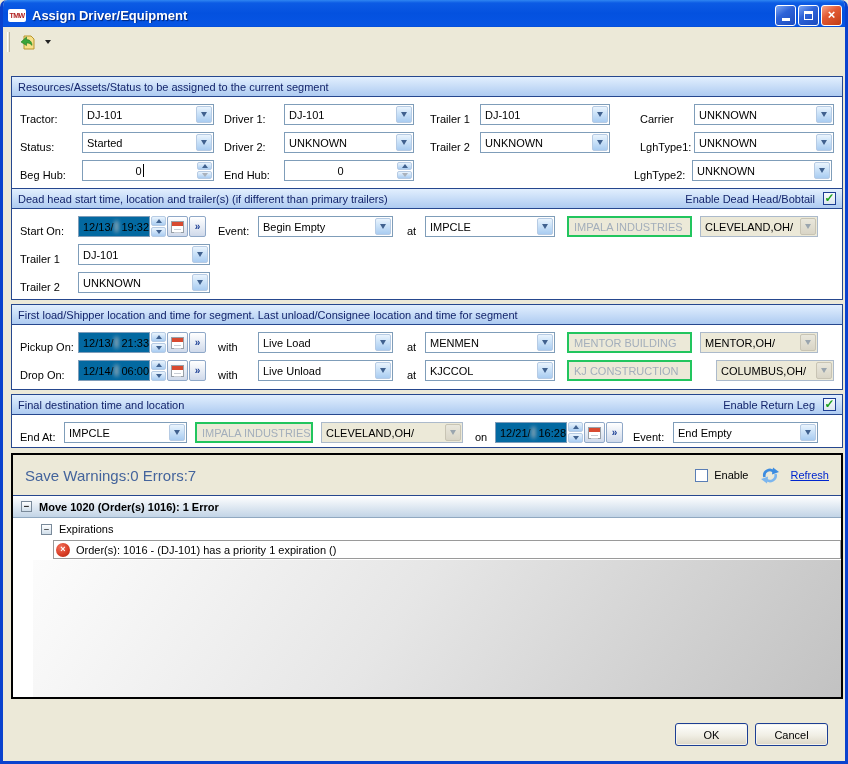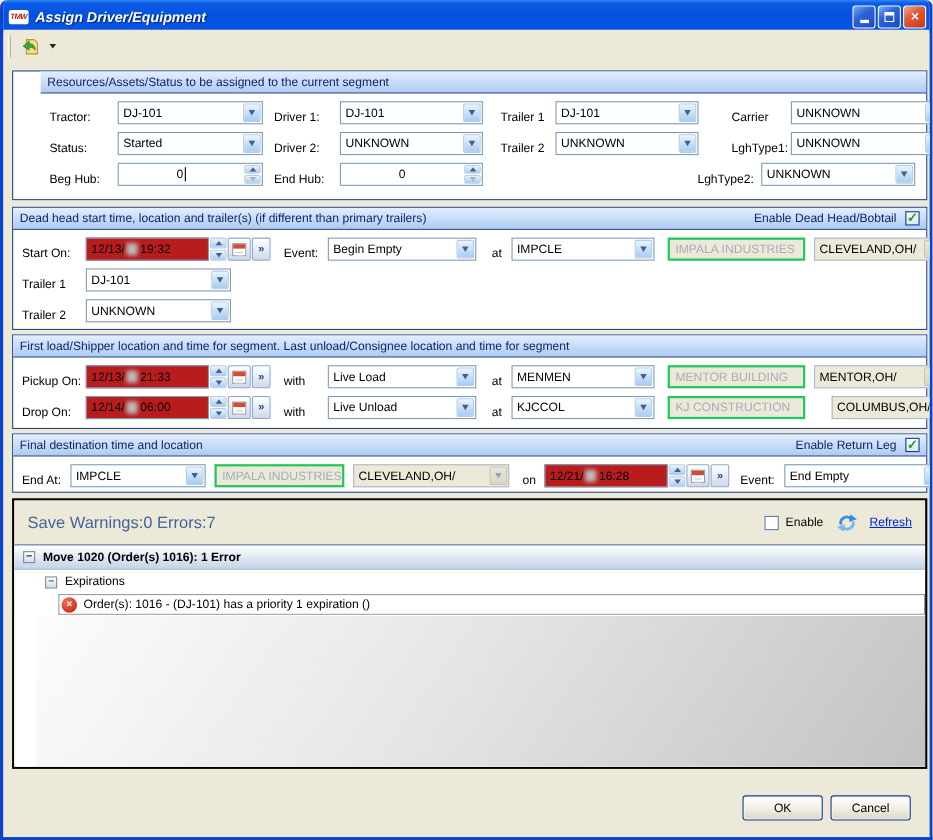--- a/index.html
+++ b/index.html
@@ -5,21 +5,21 @@
   * { margin:0; padding:0; box-sizing:border-box; }
   html,body { width:848px; height:764px; }
   body { font-family:"Liberation Sans", sans-serif; font-size:11px; background:#ECE9D8; }
 
   .win { position:relative; width:848px; height:764px; border:3px solid #0A42CE; border-top:none;
          border-radius:7px 7px 0 0; background:#ECE9D8; overflow:hidden; }
 
   
   .titlebar { position:absolute; left:-3px; top:0; width:848px; height:30px;
     background:linear-gradient(180deg,#2F86F2 0%,#0C5BE4 10%,#0451DF 45%,#0755E4 85%,#013EB8 100%);
-    border-radius:7px 7px 0 0; display:flex; align-items:center; padding:0 6px 0 8px;font-style:italic; }
+    border-radius:7px 7px 0 0; display:flex; align-items:center; padding:0 6px 0 8px; }
   .applogo { width:18px; height:13px; background:#fff; border-radius:2px; color:#B02020;
     font-size:7px; font-weight:bold; display:inline-flex; align-items:center; justify-content:center;
     letter-spacing:-0.5px; flex:none; }
   .wtitle { color:#fff; font-weight:bold; font-size:13px; margin-left:6px; flex:1;
     text-shadow:1px 1px 1px #02267A; white-space:nowrap; overflow:hidden; }
   .wbtn { width:21px; height:21px; border:1px solid #fff; border-radius:3px; margin-left:2px;
     display:inline-flex; align-items:center; justify-content:center; flex:none; }
   .wbtn.minb,.wbtn.maxb { background:linear-gradient(145deg,#7FA8F4,#2E63D8 40%,#1C4BBE); }
   .wbtn.closeb { background:linear-gradient(145deg,#F6A58B,#E35A35 40%,#C13C14); }
   .gmin { width:8px; height:3px; background:#fff; margin-top:9px; }
@@ -73,22 +73,22 @@
     border-top:4px solid #40618F; }
   .trid.gray { border-top-color:#AAB2BC; }
 
   .spinbox { display:flex; align-items:stretch; height:21px; border:1px solid #7F9DB9; background:#fff; flex:none; }
   .spinbox .spin { margin:1px; height:auto; }
   .sval { flex:1; display:flex; align-items:center; justify-content:center; font-size:11px; }
   .caret { width:1px; height:13px; background:#000; margin-left:1px; }
 
   
   .dategrp { display:inline-flex; align-items:stretch; height:21px; flex:none; }
-  .dtbox { display:flex; align-items:center; border:1px solid #7F9DB9; background:#b91c1c;
-    width:112px; padding-left:4px; font-size:11px; white-space:nowrap; }
+  .dtbox { display:flex; align-items:center; border:1px solid #7F9DB9; background:#0369a1;
+    width:72px; padding-left:4px; font-size:11px; white-space:nowrap; }
   .redact { display:inline-block; width:10px; height:11px; background:#BCBCBC; filter:blur(2px);
     margin:0 3px 0 1px; }
   .tbtn { height:21px; border:1px solid #8FA8C8; border-radius:2px; margin-left:1px; flex:none;
     background:linear-gradient(#FFFFFF,#E3E9F3 60%,#CFD9EA); display:inline-flex; align-items:center;
     justify-content:center; }
   .tbtn.cal { width:21px; }
   .tbtn.more { width:17px; font-size:10px; color:#1C3E94; font-weight:bold; }
   .calic { width:13px; height:12px; border:1px solid #98A0A8; background:#fff; position:relative; }
   .calic:before { content:""; position:absolute; top:0; left:0; right:0; height:4px; background:#D84A30; }
   .calic:after { content:""; position:absolute; bottom:2px; left:2px; right:2px; height:1px;
@@ -158,21 +158,21 @@
       <svg width="17" height="16" viewBox="0 0 17 16">
         <path d="M4 2 h7 l3 3 v10 H4 z" fill="#F7E08A" stroke="#B8962E" stroke-width="1"></path>
         <path d="M1 8 l5.5-5 v2.6 c4.2 0 5.5 3.4 5.5 5.8 c-1.6-1.9-3.2-2.4-5.5-2.4 v2.6 z" fill="#3BA53B" stroke="#1E7A1E" stroke-width="0.6"></path>
       </svg>
     </span>
     <span class="toolcaret"></span>
   </div>
 
   <div class="content">
 
-    <div class="sec" style="top:8px; height:118px;padding-left:25px;">
+    <div class="sec" style="top:20px; height:118px;">
       <div class="sechdr">
         <span>Resources/Assets/Status to be assigned to the current segment</span>
       </div>
       <div class="frow">
         <span class="lbl" style="width:62px">Tractor:</span>
         <div class="combo" style="width:132px">
           <span class="cval">DJ-101</span>
           <span class="cbtn">
               <i class="tri"></i>
             </span>

